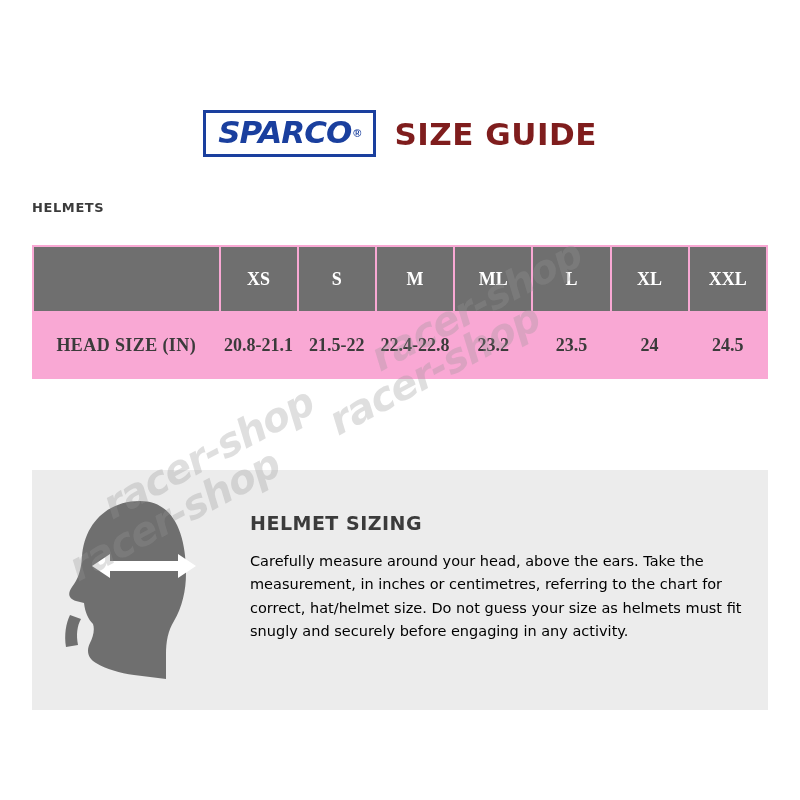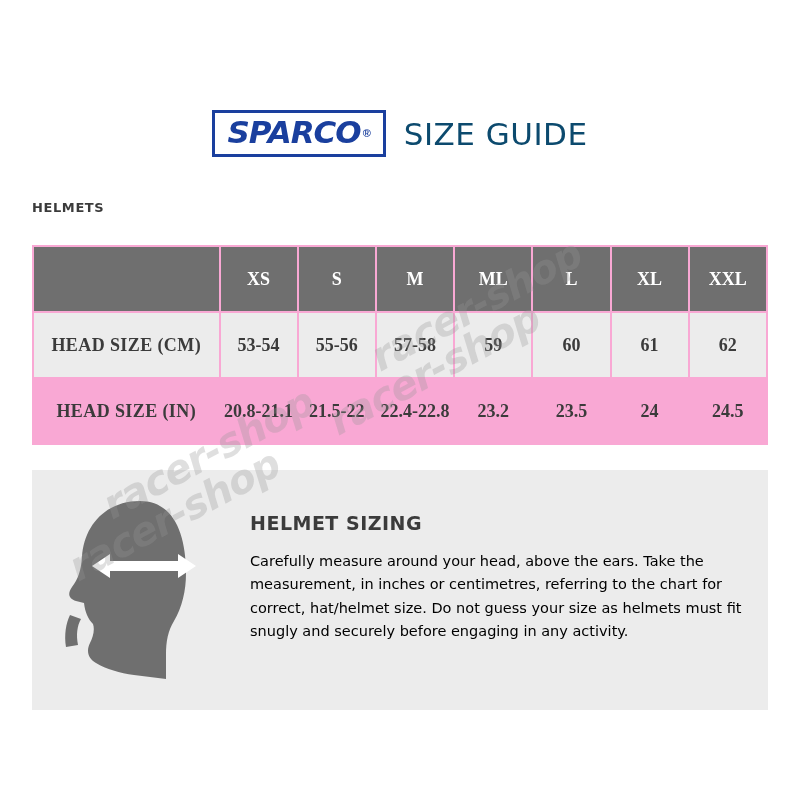--- a/index.html
+++ b/index.html
@@ -50,24 +50,24 @@
   .logo-reg {
     font-size: 11px;
     color: #1a3f9e;
     vertical-align: super;
     margin-left: 2px;
     font-weight: bold;
   }
   .guide-title {
     margin-left: 18px;
     font-family: "DejaVu Sans", sans-serif;
-    font-weight: normal;
+    font-weight: bold;
     font-size: 31px;
     letter-spacing: 0.5px;
-    color: #0c4a6e;
+    color: #7f1d1d;
   }
 
   
   .section-label {
     position: absolute;
     left: 32px;
     top: 200px;
     font-family: "DejaVu Sans", sans-serif;
     font-weight: bold;
     font-size: 13px;
@@ -207,30 +207,20 @@
           <th class="hdr-cell">XS</th>
           <th class="hdr-cell">S</th>
           <th class="hdr-cell">M</th>
           <th class="hdr-cell">ML</th>
           <th class="hdr-cell">L</th>
           <th class="hdr-cell">XL</th>
           <th class="hdr-cell">XXL</th>
         </tr>
       </thead>
       <tbody>
-        <tr class="row-a">
-          <td class="row-label">HEAD SIZE (CM)</td>
-          <td>53-54</td>
-          <td>55-56</td>
-          <td>57-58</td>
-          <td>59</td>
-          <td>60</td>
-          <td>61</td>
-          <td>62</td>
-        </tr>
         <tr class="row-b">
           <td class="row-label">HEAD SIZE (IN)</td>
           <td>20.8-21.1</td>
           <td>21.5-22</td>
           <td>22.4-22.8</td>
           <td>23.2</td>
           <td>23.5</td>
           <td>24</td>
           <td>24.5</td>
         </tr>

